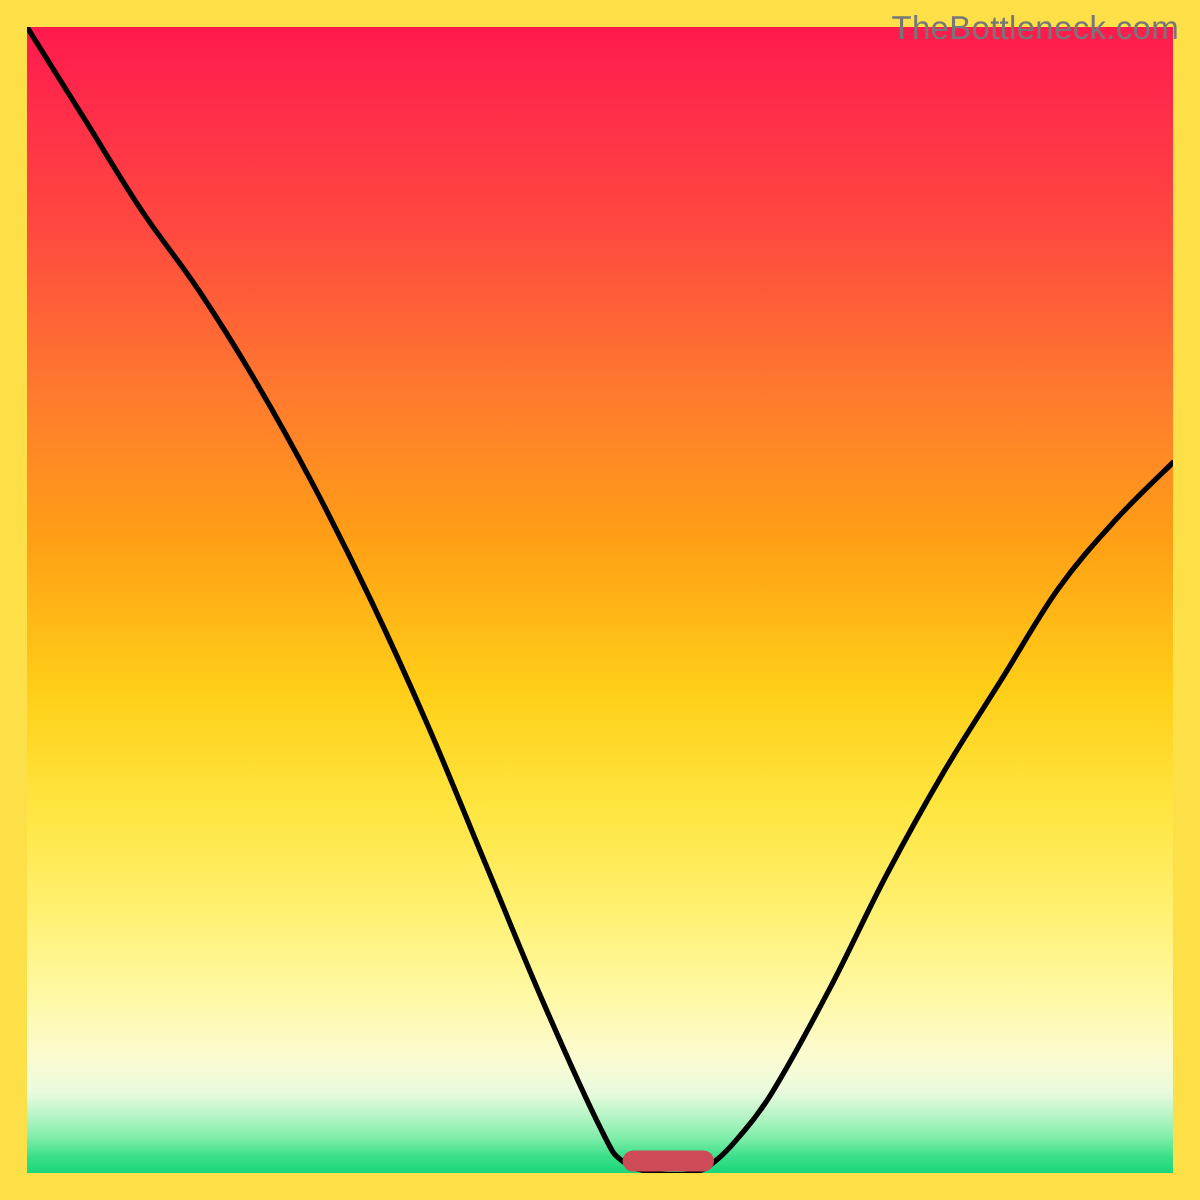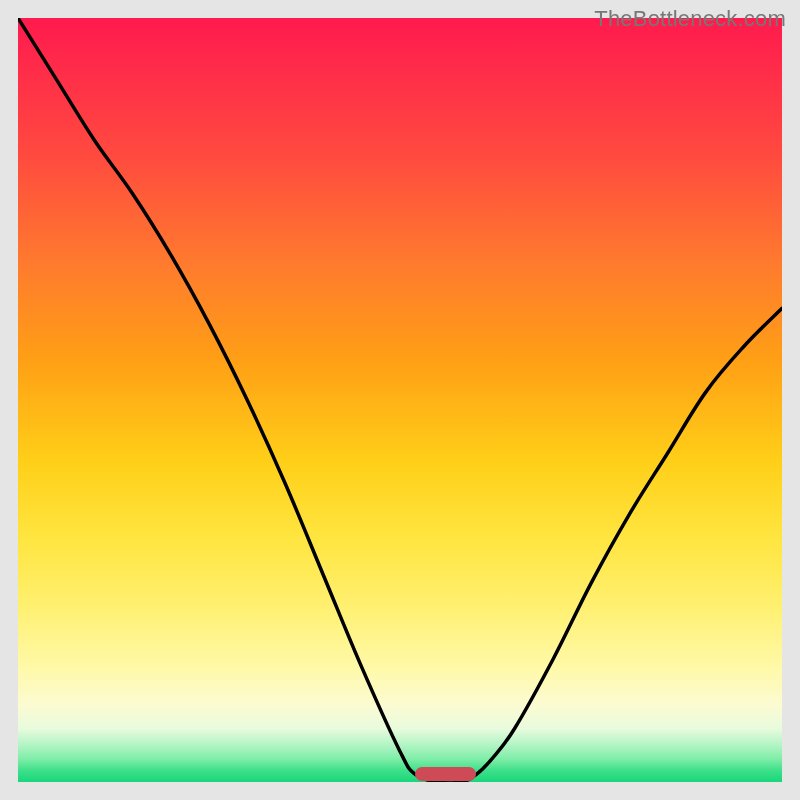--- a/index.html
+++ b/index.html
@@ -8,21 +8,21 @@
     width: 800px;
     height: 800px;
     background: #000;
     overflow: hidden;
     font-family: Arial, Helvetica, sans-serif;
   }
   .frame {
     position: relative;
     width: 800px;
     height: 800px;
-    background: #e5e5e5;
+    background: #fde047;
   }
   .watermark {
     position: absolute;
     top: 6px;
     right: 14px;
     color: #777;
     font-size: 22px;
     font-weight: 500;
     z-index: 5;
     letter-spacing: 0.2px;

